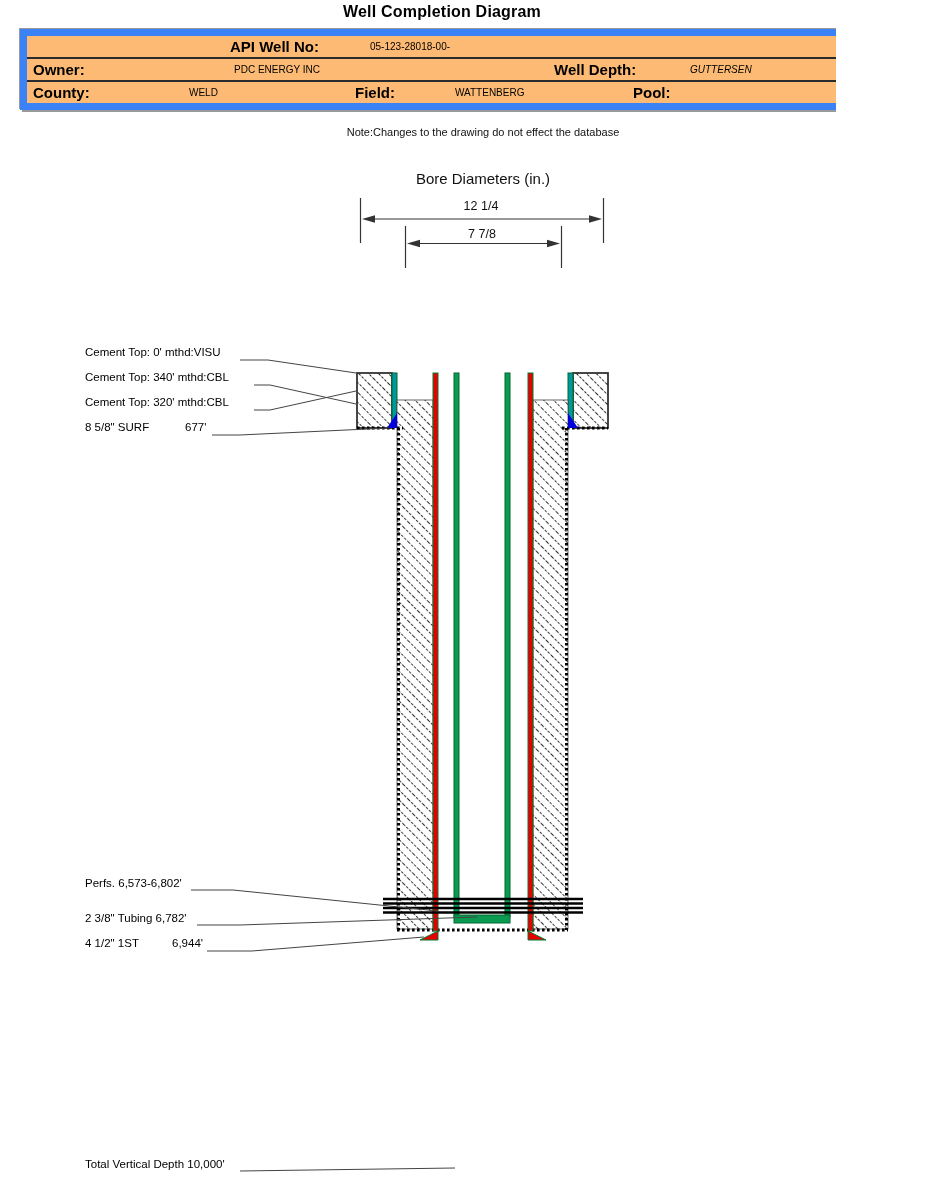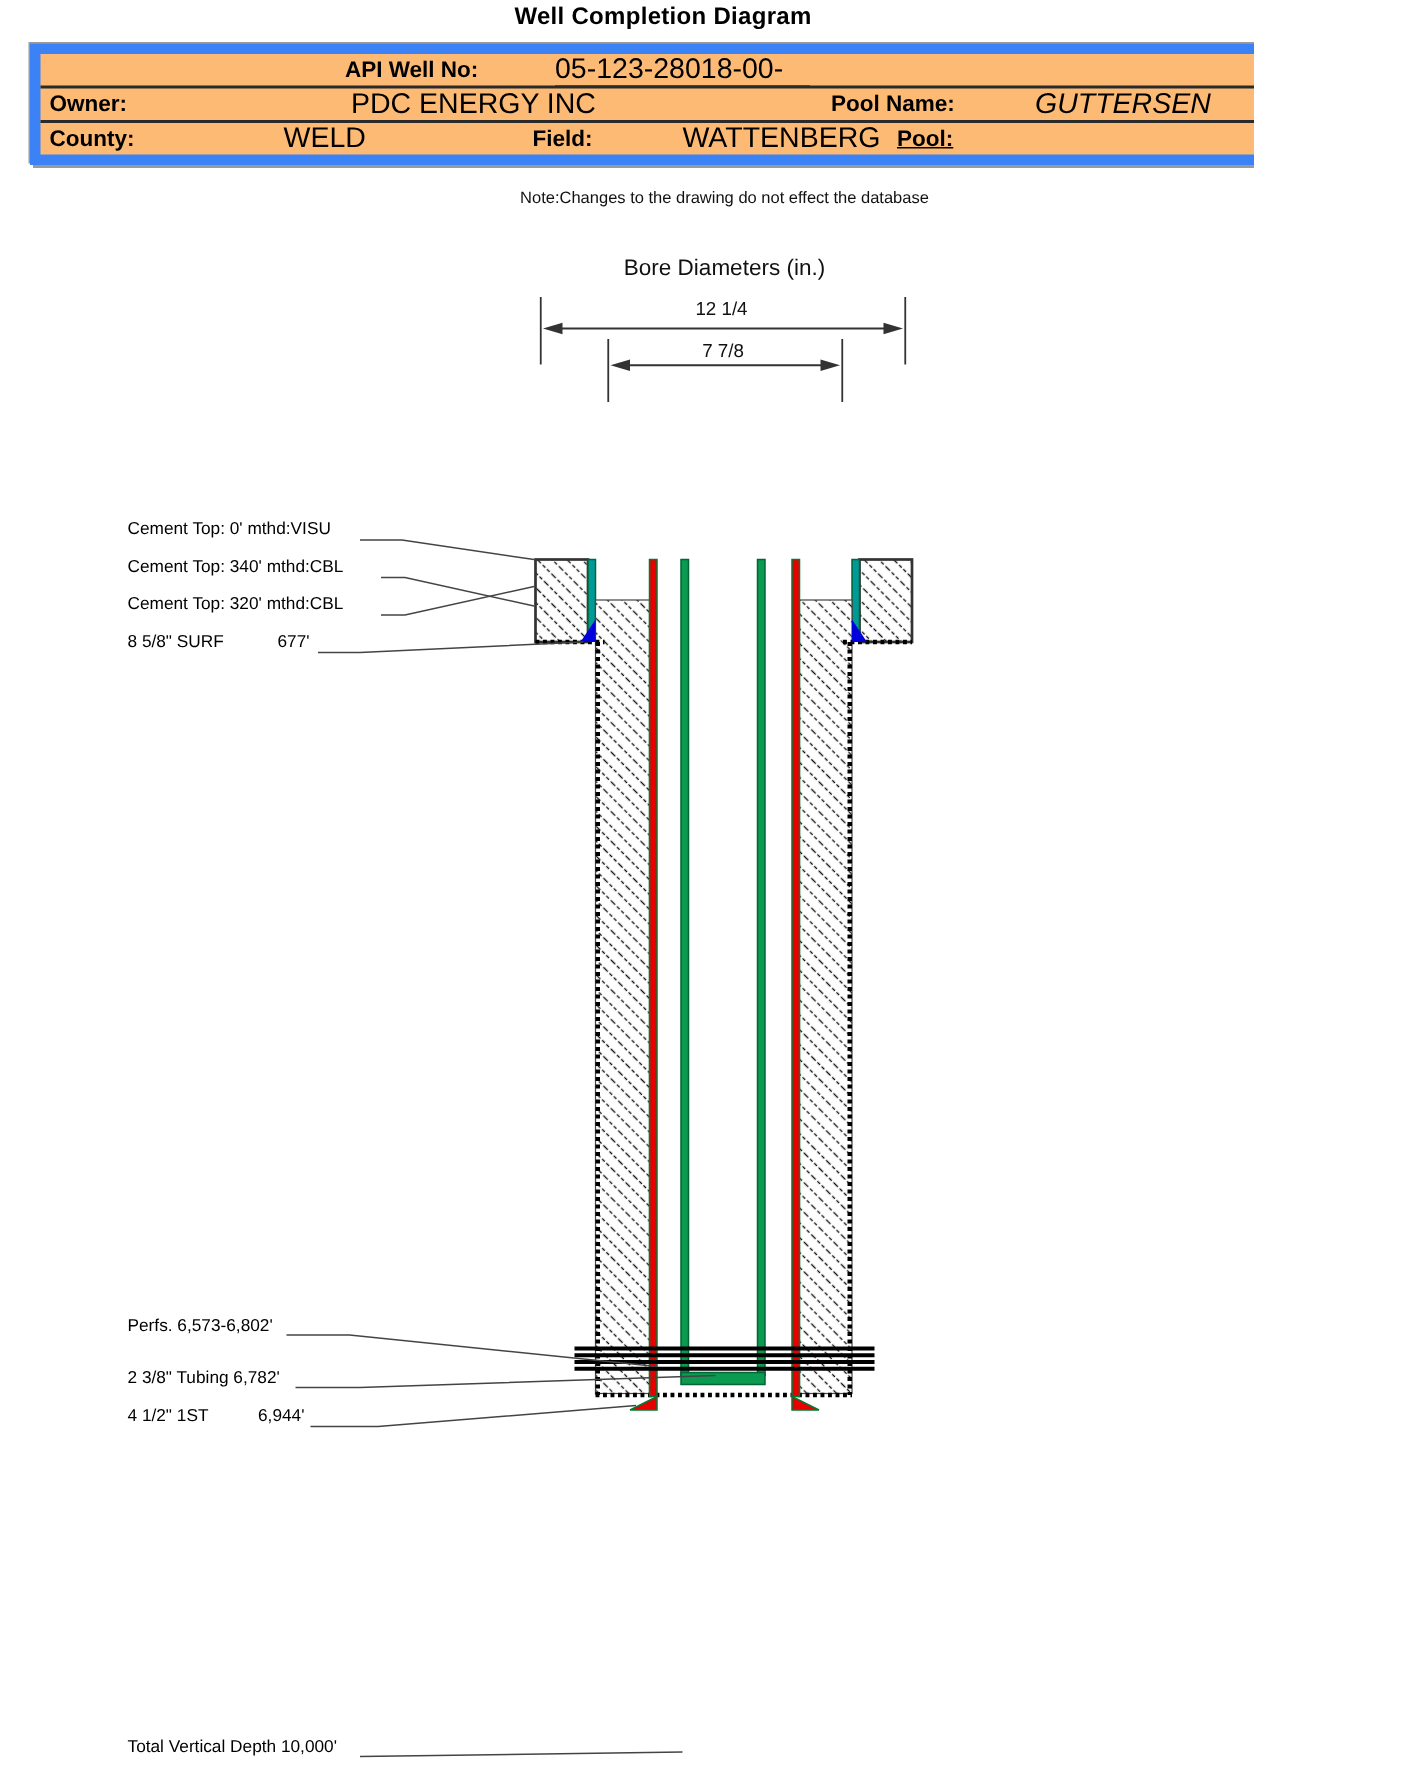--- a/index.html
+++ b/index.html
@@ -14,21 +14,21 @@
   .hdr-table{
     position:absolute;left:20px;top:29px;width:922px;
     border:7px solid #3b82f6;
     box-shadow:-1px -1px 0 #9a9a9a, 2px 2px 0 #9a9a9a;
     background:#fdba74;
   }
   .hdr-row{position:relative;height:21px;}
   .hdr-row + .hdr-row{border-top:2px solid #2b2b2b;}
   .hdr-row span{position:absolute;top:0;line-height:21px;white-space:pre;}
   .lbl{font-weight:bold;font-size:15px;}
-  .val{font-size:19px;}
+  .val{font-size:10px;}
   .api-underline{border-bottom:1px solid #000;min-width:170px;display:inline-block;}
   .note-line{
     position:absolute;top:126px;left:0;width:966px;text-align:center;
     font-size:11px;color:#111;
   }
   .bore-title{
     position:absolute;top:170px;left:0;width:966px;text-align:center;
     font-size:15px;color:#111;
   }
   svg text{font-family:"Liberation Sans", sans-serif;}
@@ -43,29 +43,29 @@
   <div class="page-title">Well Completion Diagram</div>
 
   <div class="hdr-table">
     <div class="hdr-row">
       <span class="lbl" style="left:203px;">API Well No:</span>
       <span class="val api-underline" style="left:343px;">05-123-28018-00-</span>
     </div>
     <div class="hdr-row">
       <span class="lbl" style="left:6px;">Owner:</span>
       <span class="val" style="left:207px;">PDC ENERGY INC</span>
-      <span class="lbl" style="left:527px;">Pool Name:</span>
+      <span class="lbl" style="left:527px;">Well Depth:</span>
       <span class="val" style="left:663px;font-style:italic;">GUTTERSEN</span>
     </div>
     <div class="hdr-row">
       <span class="lbl" style="left:6px;">County:</span>
       <span class="val" style="left:162px;">WELD</span>
       <span class="lbl" style="left:328px;">Field:</span>
       <span class="val" style="left:428px;">WATTENBERG</span>
-      <span class="lbl" style="left:571px;text-decoration:underline;">Pool:</span>
+      <span class="lbl" style="left:606px;">Pool:</span>
       <span class="val" style="left:660px;"></span>
     </div>
   </div>
 
   <div class="note-line">Note:Changes to the drawing do not effect the database</div>
 
   <div class="bore-title">Bore Diameters (in.)</div>
 
   <svg style="position:absolute;left:0;top:190px;" width="948" height="988" viewBox="0 190 948 988">
     <defs>

